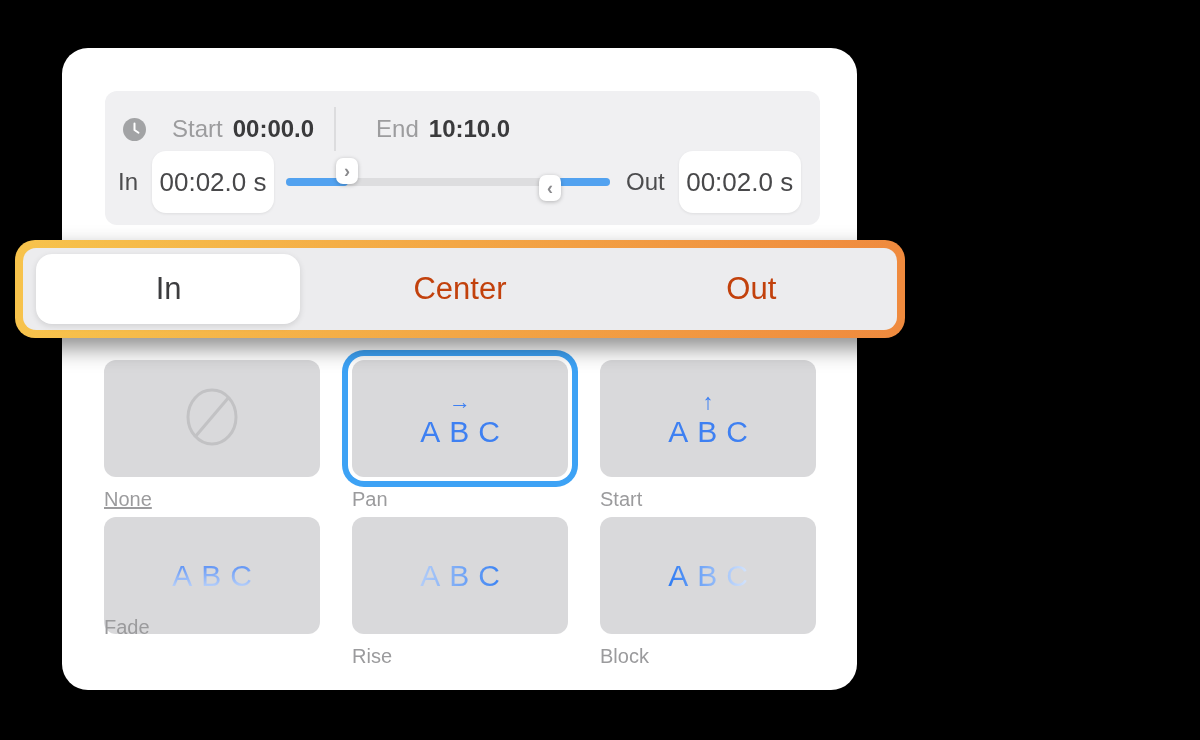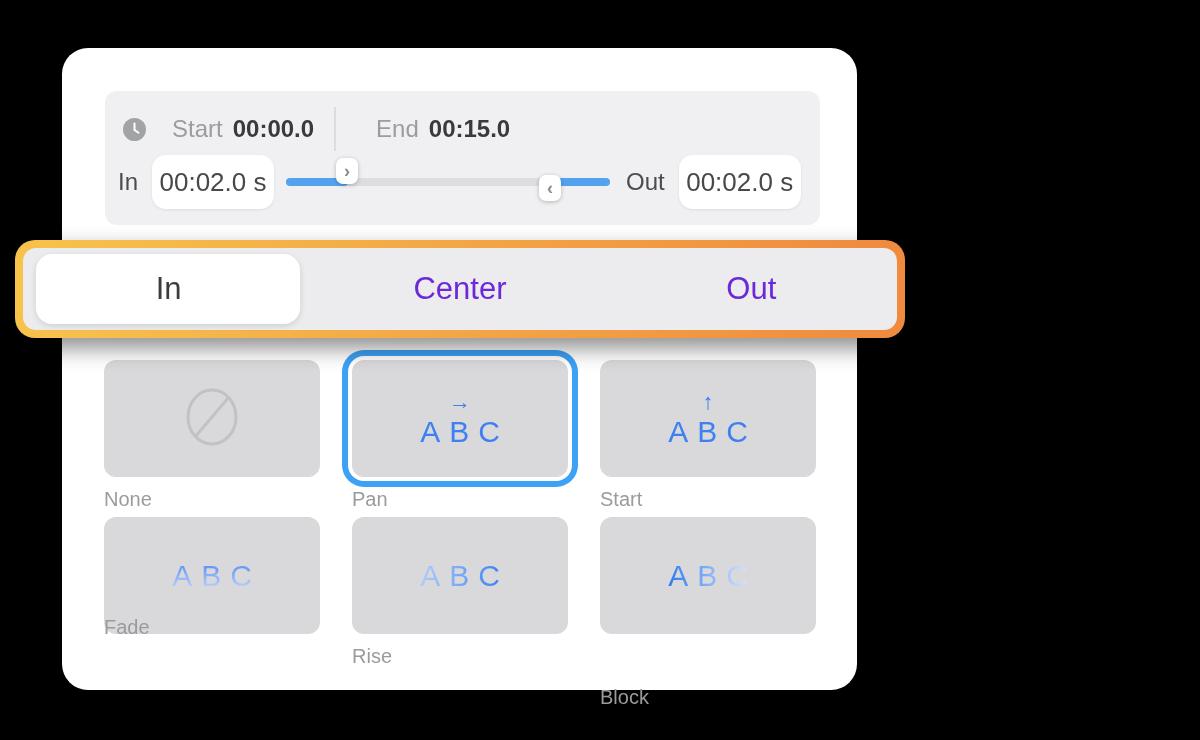--- a/index.html
+++ b/index.html
@@ -16,21 +16,21 @@
   .t-row1{position:absolute;left:18px;top:14px;height:48px;display:flex;align-items:center;}
   .clock{width:23px;height:23px;margin-right:26px;display:inline-flex;}
   .t-label{font-size:24px;color:#9c9c9e;}
   .t-value{font-size:24px;color:#3a3a3c;font-weight:bold;margin-left:10px;}
   .t-div{width:2px;height:44px;background:#dcdcde;margin-left:20px;}
   .t-label.end{margin-left:40px;}
 
   .t-row2{position:absolute;left:13px;top:64px;height:54px;display:flex;align-items:center;}
   .io-label{font-size:24px;color:#4c4c4e;margin-right:14px;}
   .io-label.out{margin-left:16px;margin-right:14px;}
-  .time-box{width:122px;height:54px;background:#ffffff;border-radius:14px;
+  .time-box{width:122px;height:62px;background:#ffffff;border-radius:14px;
             display:flex;align-items:center;justify-content:center;
             font-size:26px;color:#48484a;box-shadow:0 1px 3px rgba(0,0,0,.08);}
   .slider{position:relative;width:324px;height:54px;margin-left:12px;}
   .track{position:absolute;left:0;right:0;top:23px;height:8px;border-radius:4px;background:#dddddf;}
   .fill{position:absolute;top:23px;height:8px;border-radius:4px;background:#52a2f0;}
   .fill-l{left:0;width:62px;}
   .fill-r{right:0;width:52px;}
   .handle{position:absolute;width:22px;height:26px;background:#ffffff;border-radius:7px;
           box-shadow:0 1px 4px rgba(0,0,0,.25);display:flex;align-items:center;justify-content:center;}
   .h-in{left:50px;top:3px;}
@@ -40,32 +40,32 @@
   
   .highlight{position:absolute;left:15px;top:240px;width:890px;height:98px;
              border-radius:20px;padding:8px;box-sizing:border-box;
              background:linear-gradient(90deg,#f7c34c,#ef8a3e);
              box-shadow:0 10px 22px rgba(0,0,0,.45);}
   .seg{width:100%;height:100%;background:#ececee;border-radius:13px;
        position:relative;display:flex;}
   .seg-pill{position:absolute;left:13px;top:6px;width:264px;height:70px;
             background:#ffffff;border-radius:16px;box-shadow:0 2px 6px rgba(0,0,0,.12);}
   .seg-item{flex:1;display:flex;align-items:center;justify-content:center;
-            font-size:31px;color:#6d28d9;position:relative;z-index:1;cursor:pointer;}
+            font-size:31px;color:#c2410c;position:relative;z-index:1;cursor:pointer;}
   .seg-item.selected{color:#3c3c3e;}
 
   
   .tile{position:absolute;width:216px;height:117px;background:#d9d9db;border-radius:12px;
         display:flex;flex-direction:column;align-items:center;justify-content:center;cursor:pointer;}
   .tile.selected{box-shadow:0 0 0 4px #ffffff, 0 0 0 10px #3da2f5;}
   .pos-a1{left:42px;top:312px;}  .pos-a2{left:290px;top:312px;} .pos-a3{left:538px;top:312px;}
   .pos-b1{left:42px;top:469px;}  .pos-b2{left:290px;top:469px;} .pos-b3{left:538px;top:469px;}
   .tile-label{position:absolute;font-size:20px;color:#9b9b9d;}
-  .lab-a1{left:42px;top:440px;}  .lab-a2{left:290px;top:440px;} .lab-a3{left:538px;top:440px;}
-  .lab-b1{left:42px;top:568px;}  .lab-b2{left:290px;top:597px;} .lab-b3{left:538px;top:597px;margin-top:41px;}
+  .lab-a1{left:42px;top:440px;text-decoration:underline;}  .lab-a2{left:290px;top:440px;} .lab-a3{left:538px;top:440px;}
+  .lab-b1{left:42px;top:568px;}  .lab-b2{left:290px;top:597px;} .lab-b3{left:538px;top:597px;}
 
   .tile-arrow{font-size:22px;color:#3e80f2;height:26px;line-height:26px;}
   .abc{font-size:30px;color:#3e80f2;letter-spacing:9px;margin-right:-9px;white-space:nowrap;}
   .grad-v{background:linear-gradient(180deg,#4d87f3 5%,#c9dcfb 95%);
           -webkit-background-clip:text;background-clip:text;color:transparent;}
   .grad-in{background:linear-gradient(90deg,#b3cdf8,#2e7bf3);
            -webkit-background-clip:text;background-clip:text;color:transparent;}
   .grad-out{background:linear-gradient(90deg,#2e7bf3,#e8f0fd);
             -webkit-background-clip:text;background-clip:text;color:transparent;}
 </style>
@@ -79,21 +79,21 @@
       <span class="clock">
         <svg width="23" height="23" viewBox="0 0 23 23">
           <circle cx="11.5" cy="11.5" r="11.5" fill="#a2a3a5"></circle>
           <path d="M11.5 5.5 V12 L15.5 14.8" stroke="#ffffff" stroke-width="2" fill="none" stroke-linecap="round" stroke-linejoin="round"></path>
         </svg>
       </span>
       <span class="t-label">Start</span>
       <span class="t-value">00:00.0</span>
       <span class="t-div"></span>
       <span class="t-label end">End</span>
-      <span class="t-value">00:15.0</span>
+      <span class="t-value">10:10.0</span>
     </div>
 
     <div class="t-row2">
       <span class="io-label">In</span>
       <div class="time-box">00:02.0 s</div>
       <div class="slider">
         <div class="track"></div>
         <div class="fill fill-l"></div>
         <div class="fill fill-r"></div>
         <div class="handle h-in">

